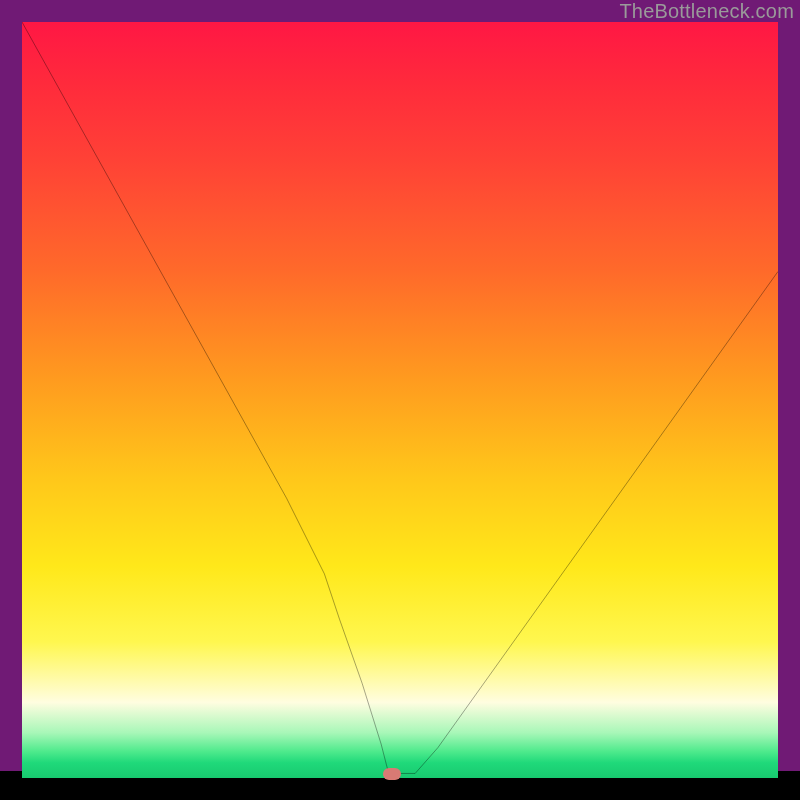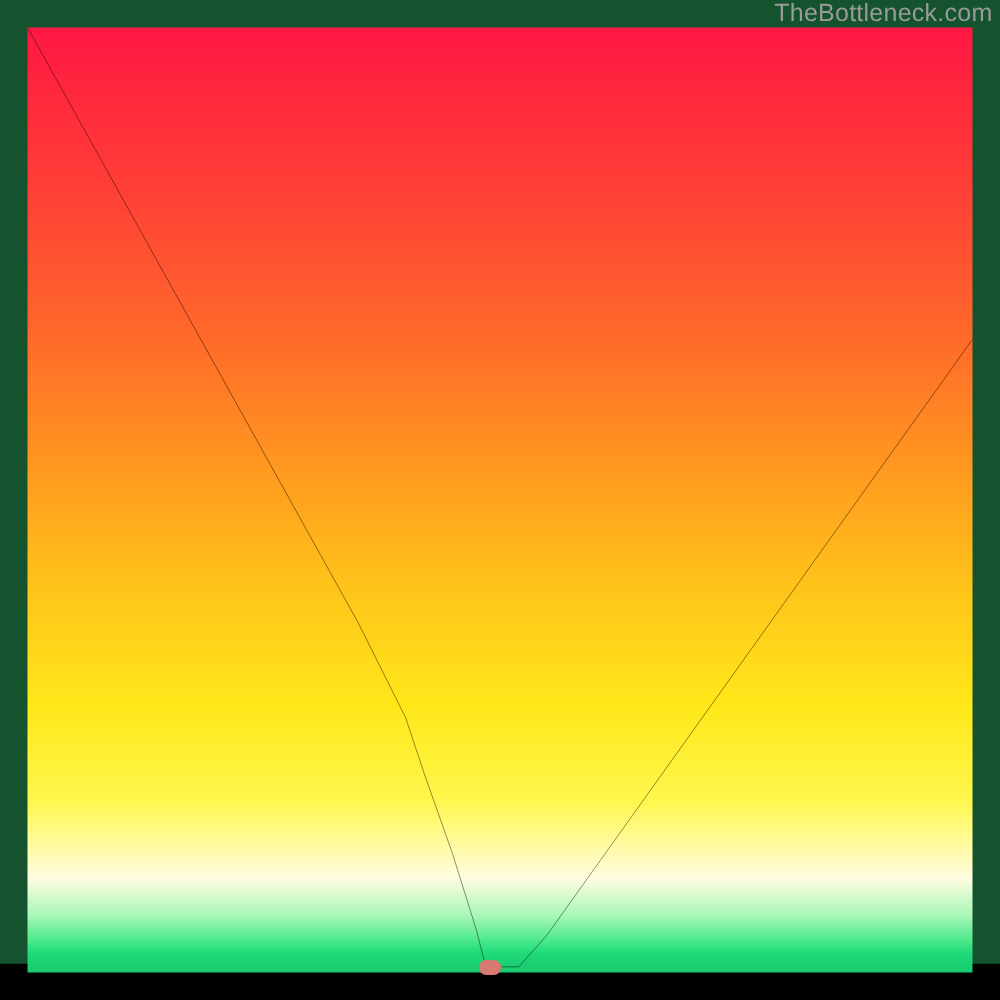--- a/index.html
+++ b/index.html
@@ -8,21 +8,21 @@
     width: 800px;
     height: 800px;
     background: #000;
     font-family: Arial, Helvetica, sans-serif;
     overflow: hidden;
   }
   .frame {
     position: relative;
     width: 800px;
     height: 771px;
-    background: #14532d;
+    background: #701a75;
   }
   .plot {
     position: absolute;
     left: 22px;
     top: 22px;
     width: 756px;
     height: 756px;
     background: linear-gradient(
       to bottom,
       #ff1744 0%,

